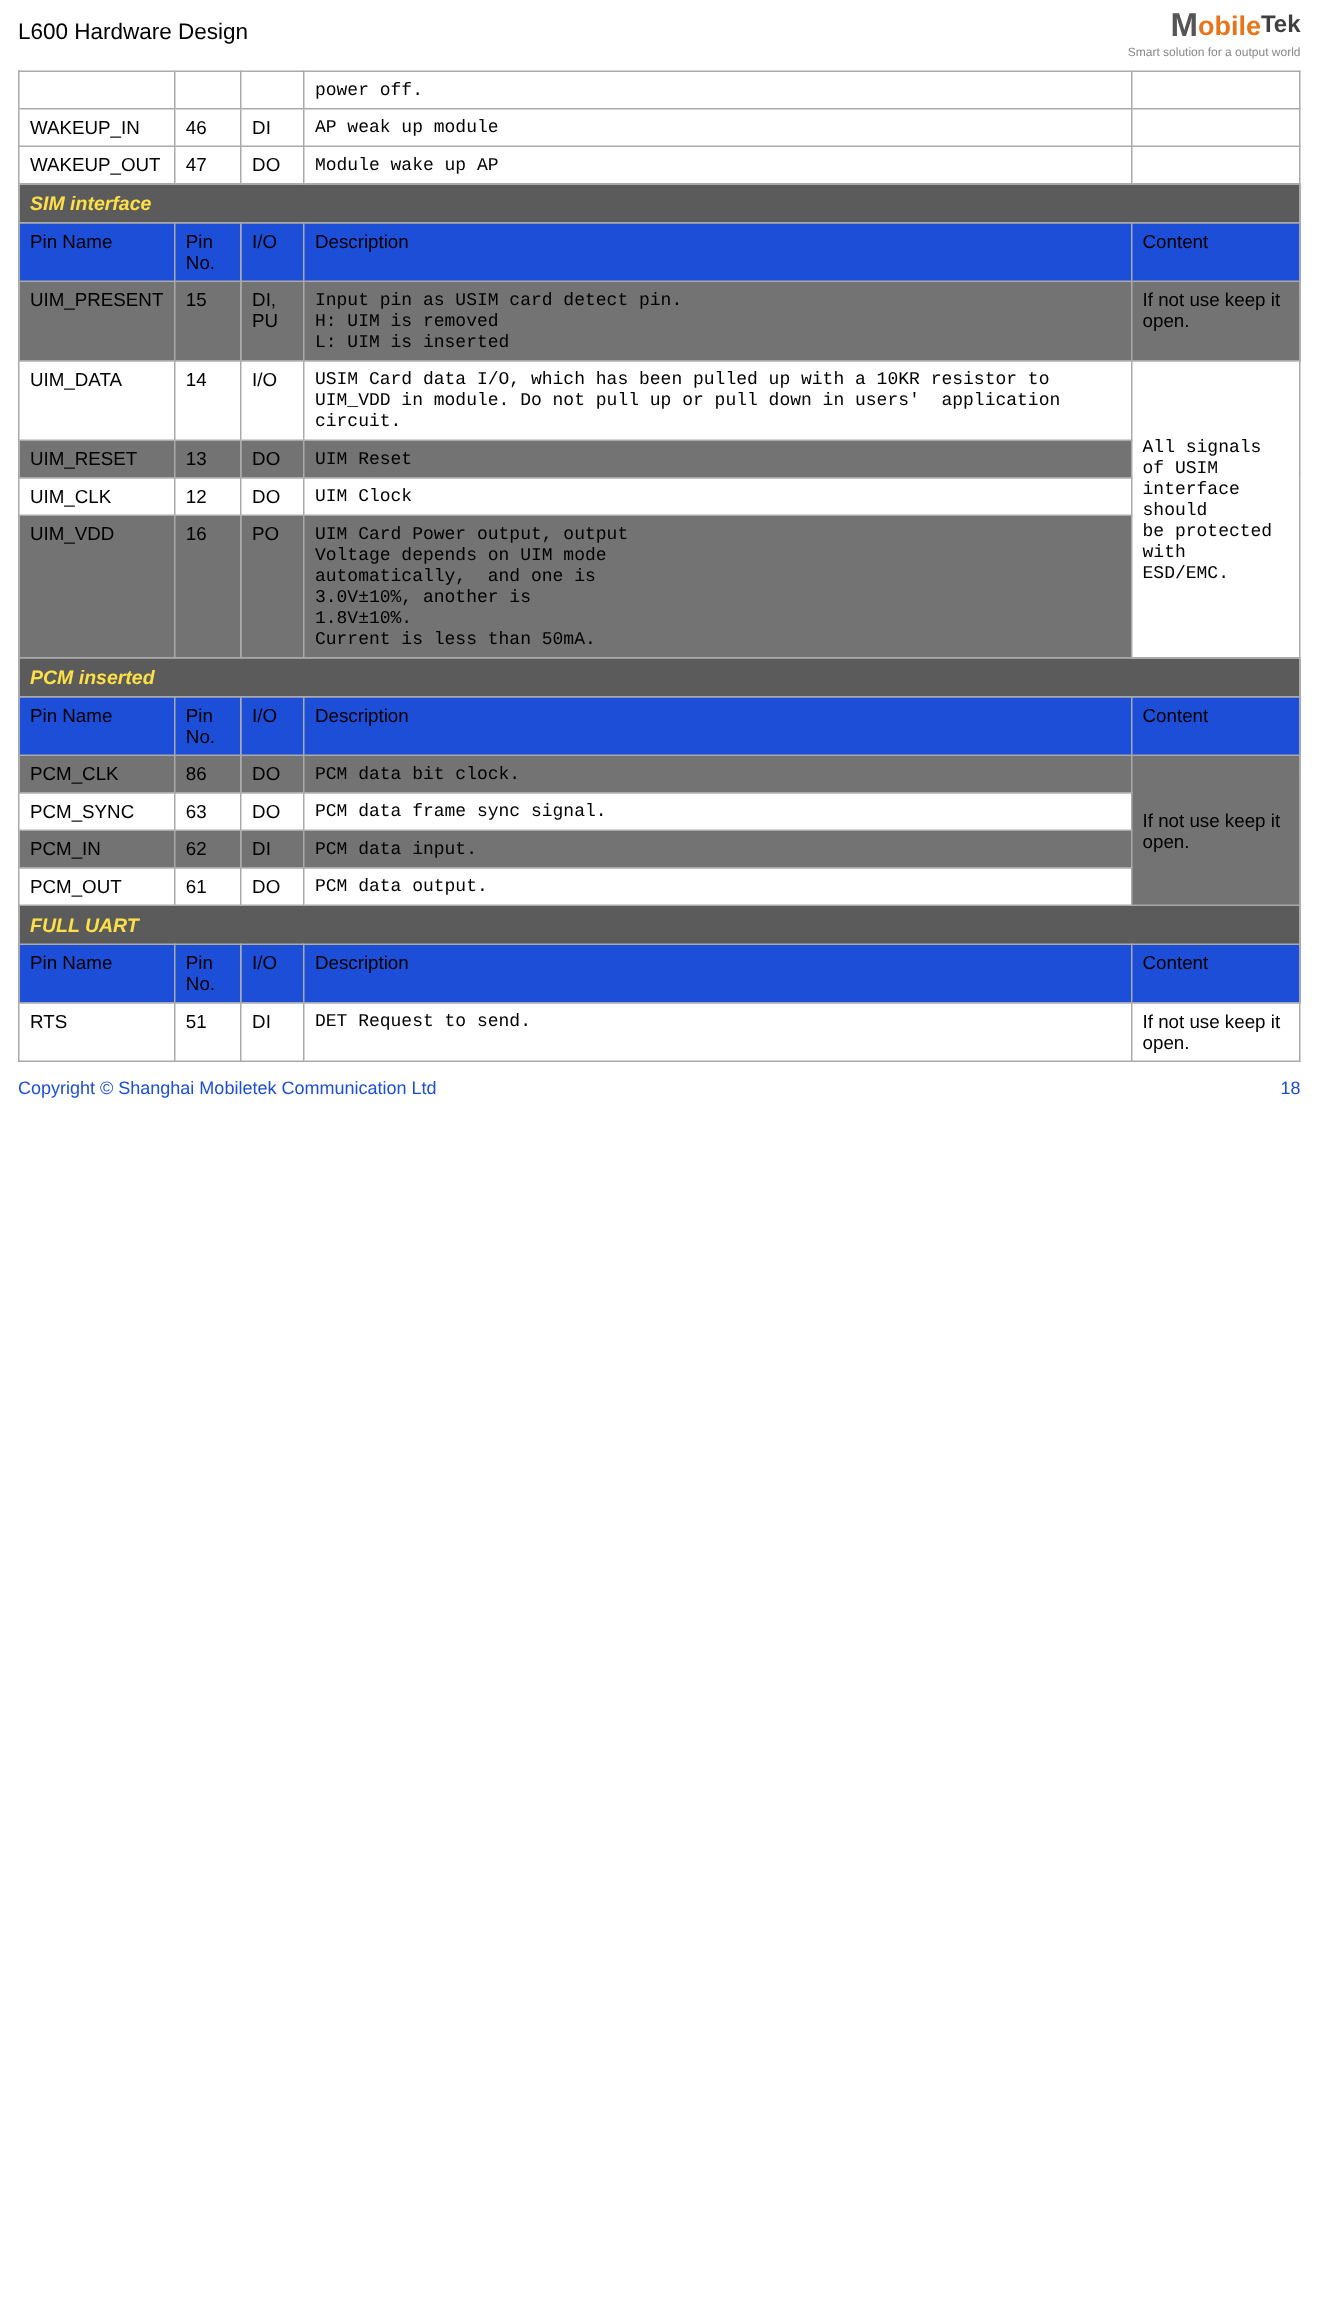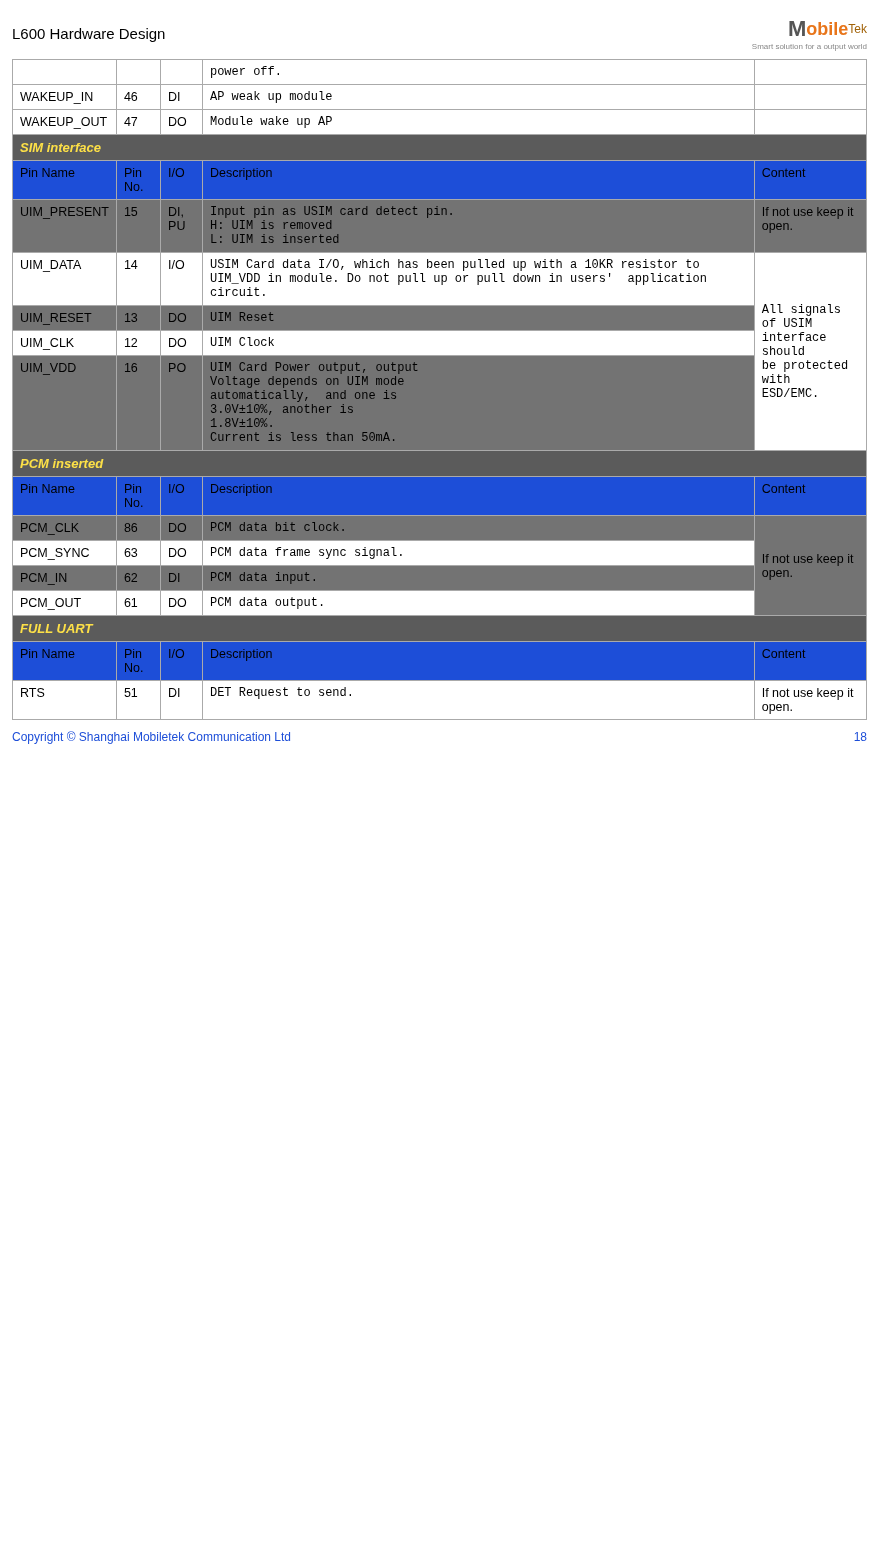--- a/index.html
+++ b/index.html
@@ -6,21 +6,21 @@
     body {
       font-family: Arial, sans-serif;
       font-size: 13px;
       background: #fff;
       color: #000;
       width: 879px;
     }
     .page {
       width: 879px;
       min-height: 1541px;
-      padding: 16px 12px 8px 12px;
+      padding: 4px 12px 8px 12px;
       position: relative;
     }
     .header {
       display: flex;
       justify-content: space-between;
       align-items: center;
       margin-bottom: 8px;
     }
     .header-title {
       font-size: 15px;
@@ -85,21 +85,21 @@
 <body>
 
 <div class="page">
 
   <div class="header">
     <span class="header-title">L600 Hardware Design</span>
     <div class="logo-container">
       <div class="logo-img">
         <span style="font-size:22px; font-weight:bold; color:#555;">M</span>
         <span style="font-size:18px; font-weight:bold; color:#e8751a;">obile</span>
-        <span style="font-size:12px; font-weight:normal; color:#a16207;">Tek</span>
+        <span style="font-size:16px; font-weight:bold; color:#404040;">Tek</span>
       </div>
       <span class="logo-tagline">Smart solution for a output world</span>
     </div>
   </div>
 
   <table>
 
     <tbody>
         <tr class="white-row">
       <td></td>

